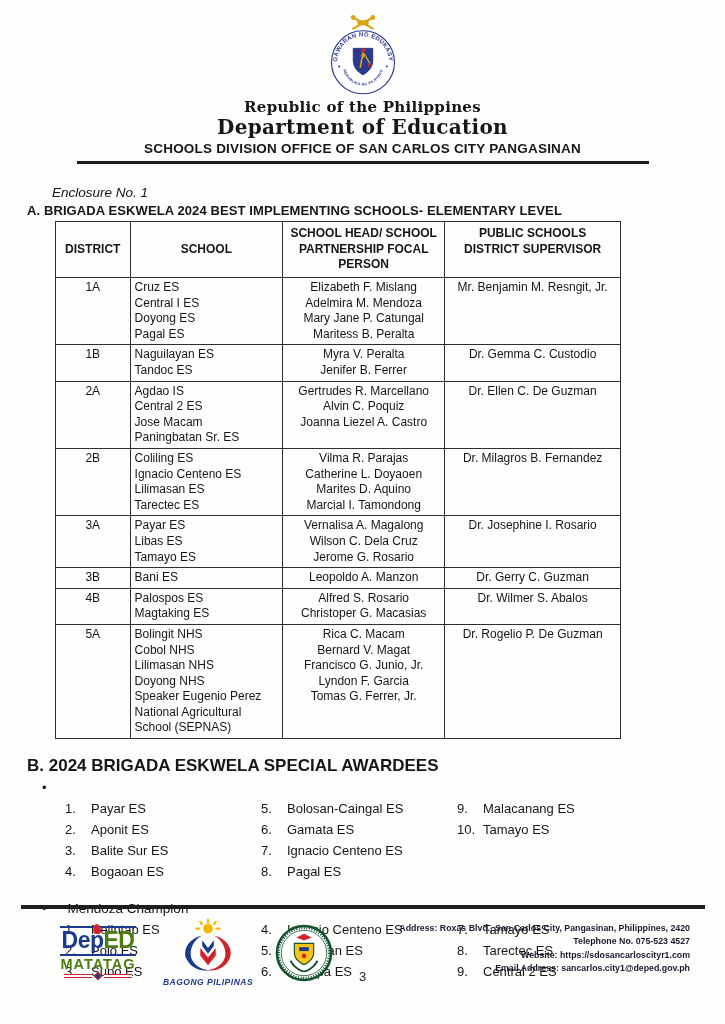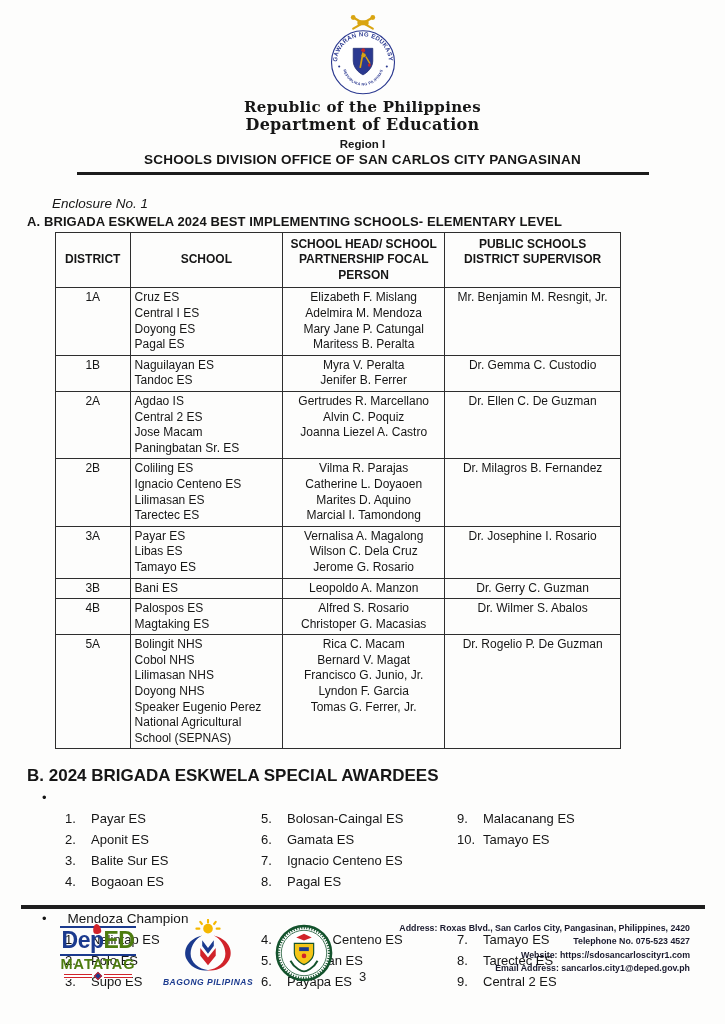--- a/index.html
+++ b/index.html
@@ -16,21 +16,21 @@
   
   .doc-header { padding-top: 13px; text-align: center; }
   .seal-wrap { display: flex; justify-content: center; }
   .gothic {
     font-family: "DejaVu Serif", serif;
     font-weight: bold;
     font-size: 15px;
     line-height: 1.15;
     letter-spacing: 0.3px;
   }
-  .dept-line { font-size: 16px; }
+  .dept-line { font-size: 20px; }
   .region-line { font-weight: bold; font-size: 11.5px; margin-top: 3px; }
   .office-line { font-weight: bold; font-size: 13.5px; margin-top: 2px; letter-spacing: 0.2px; }
   .header-rule {
     width: 572px; height: 3px; background: #1c1c1c;
     margin: 5px auto 0;
   }
 
   
   .enclosure {
     margin: 21px 0 0 52px;
@@ -182,21 +182,20 @@
 
         <path d="M50 56 l-4 22" stroke="#d9a511" stroke-width="2.4" fill="none"></path>
         <circle cx="51" cy="60" r="3" fill="#d9a511"></circle>
         <path d="M54 62 l6 10" stroke="#d9a511" stroke-width="2" fill="none"></path>
         <path d="M47 53 c2 -4 5 -4 6 -1 c1 2 -1 4 -3 4 z" fill="#c1272d"></path>
         <circle cx="59" cy="74" r="2.2" fill="#c1272d"></circle>
       </svg>
     </div>
     <div class="gothic">Republic of the Philippines</div>
     <div class="gothic dept-line">Department of Education</div>
-    <div class="region-line">Region I</div>
     <div class="office-line">SCHOOLS DIVISION OFFICE OF SAN CARLOS CITY PANGASINAN</div>
     <div class="header-rule"></div>
   </header>
 
   <main>
     <div class="enclosure">Enclosure No. 1</div>
     <div class="sec-a-title">A. BRIGADA ESKWELA 2024 BEST IMPLEMENTING SCHOOLS- ELEMENTARY LEVEL</div>
 
     <table class="schools">
       <thead>

